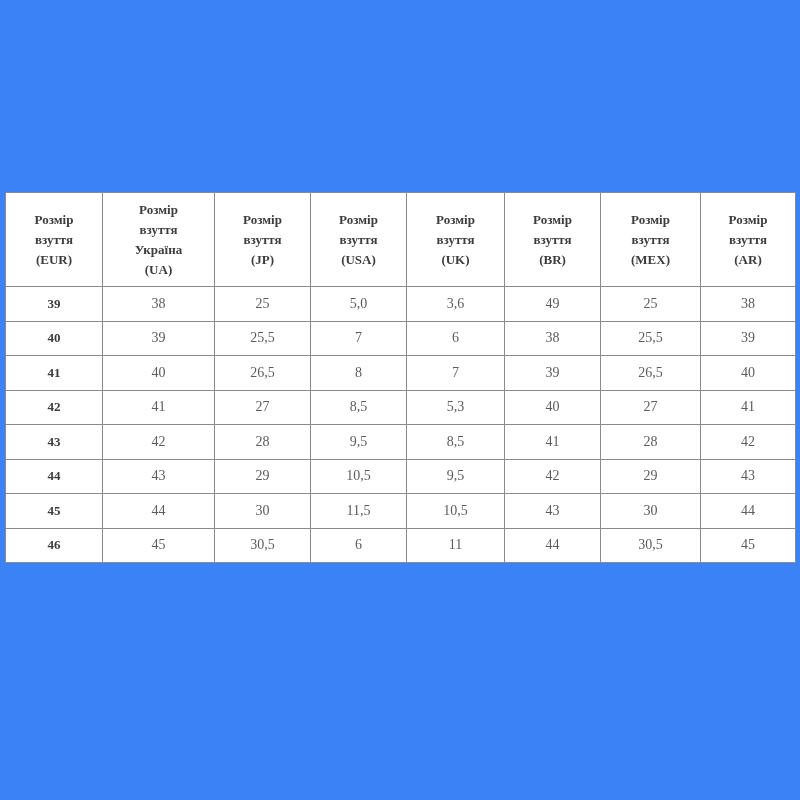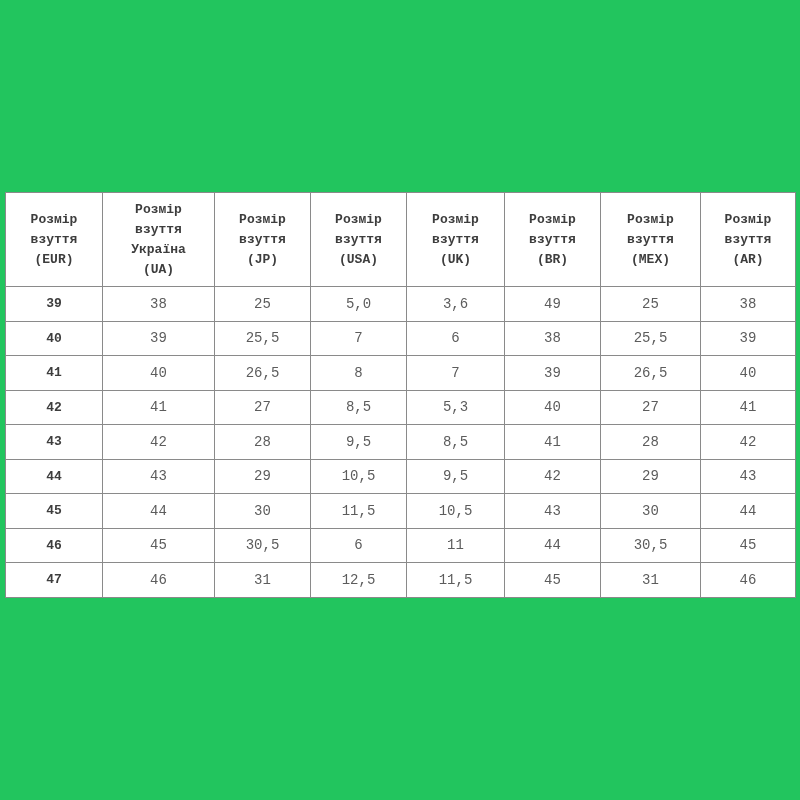--- a/index.html
+++ b/index.html
@@ -4,22 +4,22 @@
 <style>
   html, body {
     margin: 0;
     padding: 0;
     background: #ffffff;
   }
   .page {
     position: relative;
     width: 800px;
     height: 800px;
-    background: #22c55e;
-    font-family: Liberation Mono, monospace;
+    background: #3b82f6;
+    font-family: Liberation Serif, serif;
     overflow: hidden;
   }
   table.size-table {
     position: absolute;
     left: 5px;
     top: 192px;
     width: 790px;
     border-collapse: collapse;
     table-layout: fixed;
     background: #ffffff;
@@ -177,25 +177,15 @@
         <tr>
           <td>46</td>
           <td>45</td>
           <td>30,5</td>
           <td>6</td>
           <td>11</td>
           <td>44</td>
           <td>30,5</td>
           <td>45</td>
         </tr>
-        <tr>
-          <td>47</td>
-          <td>46</td>
-          <td>31</td>
-          <td>12,5</td>
-          <td>11,5</td>
-          <td>45</td>
-          <td>31</td>
-          <td>46</td>
-        </tr>
       </tbody>
   </table>
 </div>
 
 </body></html>

